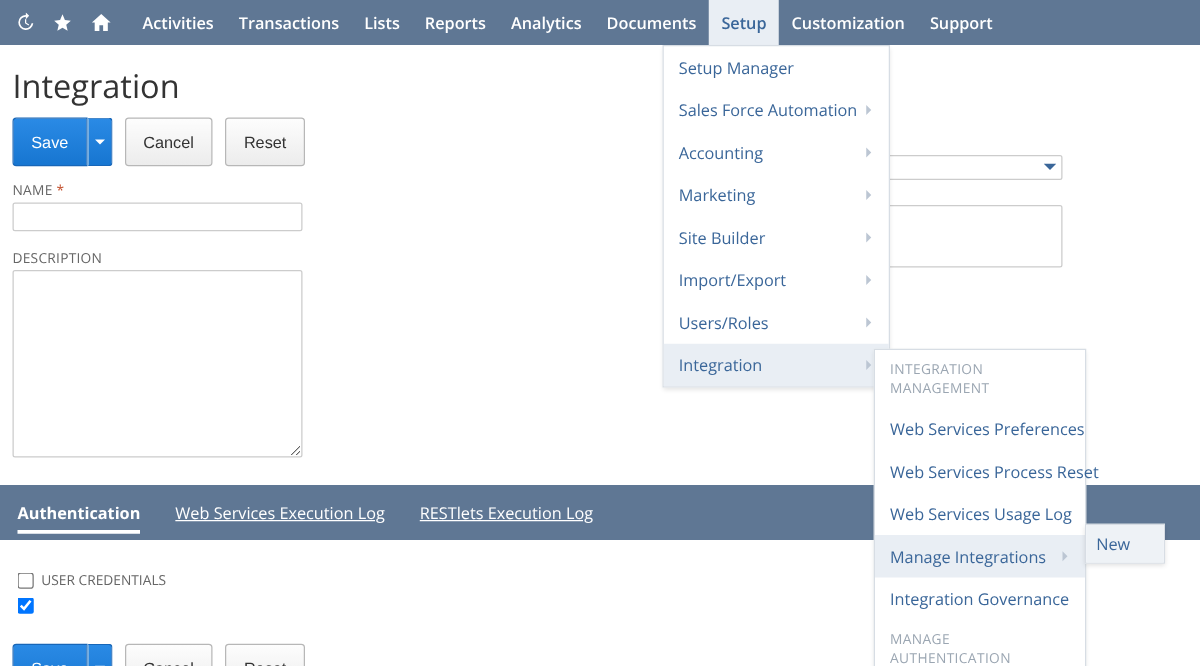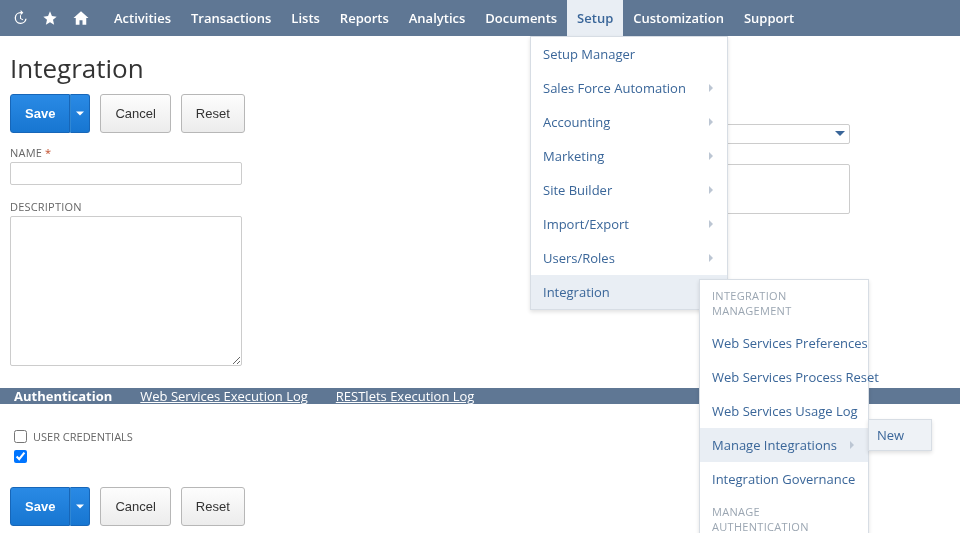--- a/index.html
+++ b/index.html
@@ -62,21 +62,21 @@
     .btn-primary-group {
       display: flex;
     }
     .btn-primary {
       background: #1776d1;
       background: linear-gradient(#2a8ae5,#1776d1);
       color: #fff;
       border: 1px solid #1766b8;
       border-radius: 3px 0 0 3px;
       padding: 11px 14px;
-      font-weight: 700;
+      font-weight: 400;
       font-size: 13px;
       cursor: pointer;
     }
     .btn-primary-chev {
       background: linear-gradient(#2a8ae5,#1776d1);
       border: 1px solid #1766b8;
       border-left: 1px solid #2f87d4;
       border-radius: 0 3px 3px 0;
       width: 20px;
       display: flex;
@@ -110,21 +110,21 @@
       padding: 4px;
       font-size: 13px;
       margin-bottom: 18px;
     }
     
     .subtabs {
       background: #5f7794;
       display: flex;
       align-items: center;
       padding: 0 14px;
-      height: 16px;
+      height: 44px;
     }
     .subtab {
       color: #fff;
       font-size: 13px;
       margin-right: 28px;
       cursor: pointer;
       text-decoration: underline;
     }
     .subtab.active {
       font-weight: 700;
@@ -194,21 +194,21 @@
     }
     .dropdown .item.hover {
       background: #e9eef4;
     }
     .dropdown .header {
       padding: 8px 12px;
       color: #9ba6b2;
       font-size: 11px;
       letter-spacing: .3px;
     }
-    .menu-setup { left: 530px; top: 36px; width: 198px; }
+    .menu-setup { left: 530px; top: 36px; width: 182px; }
     .menu-integ { left: 699px; top: 279px; width: 170px; }
     .menu-new   { left: 868px; top: 419px; width:64px; }
     .menu-new .item{ padding:6px 8px; background:#eef2f6;}
   </style>
 </head>
 <body>
 
 <div class="topbar">
   <span class="icon-btn">
     <svg width="16" height="16" viewBox="0 0 24 24">

